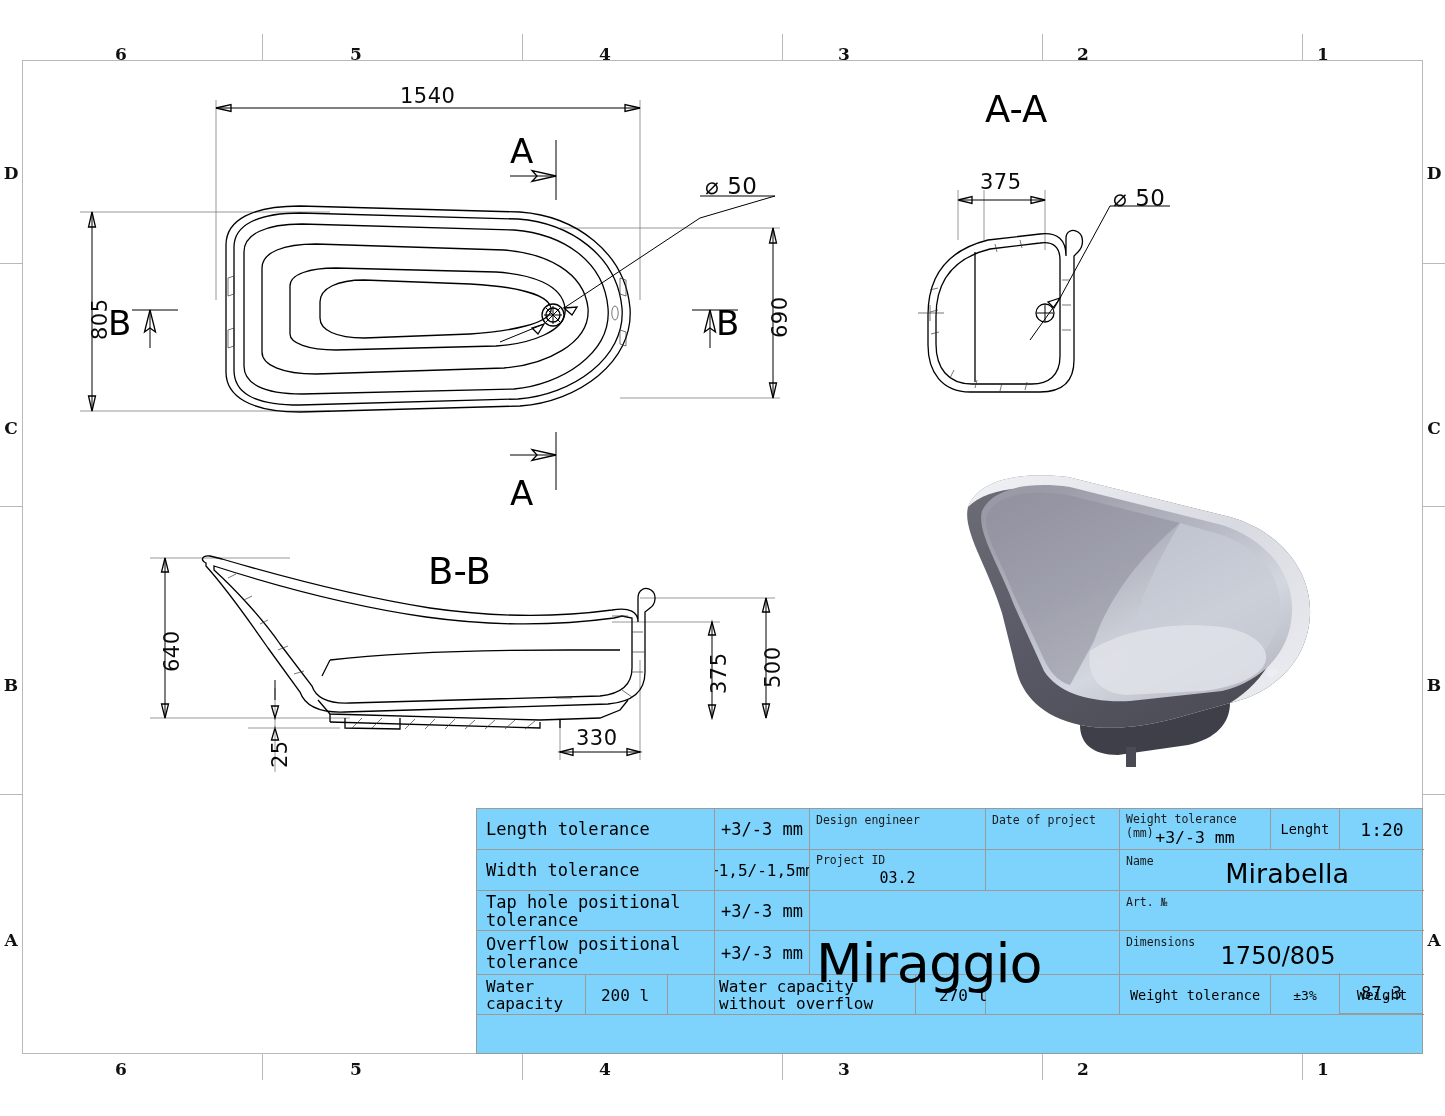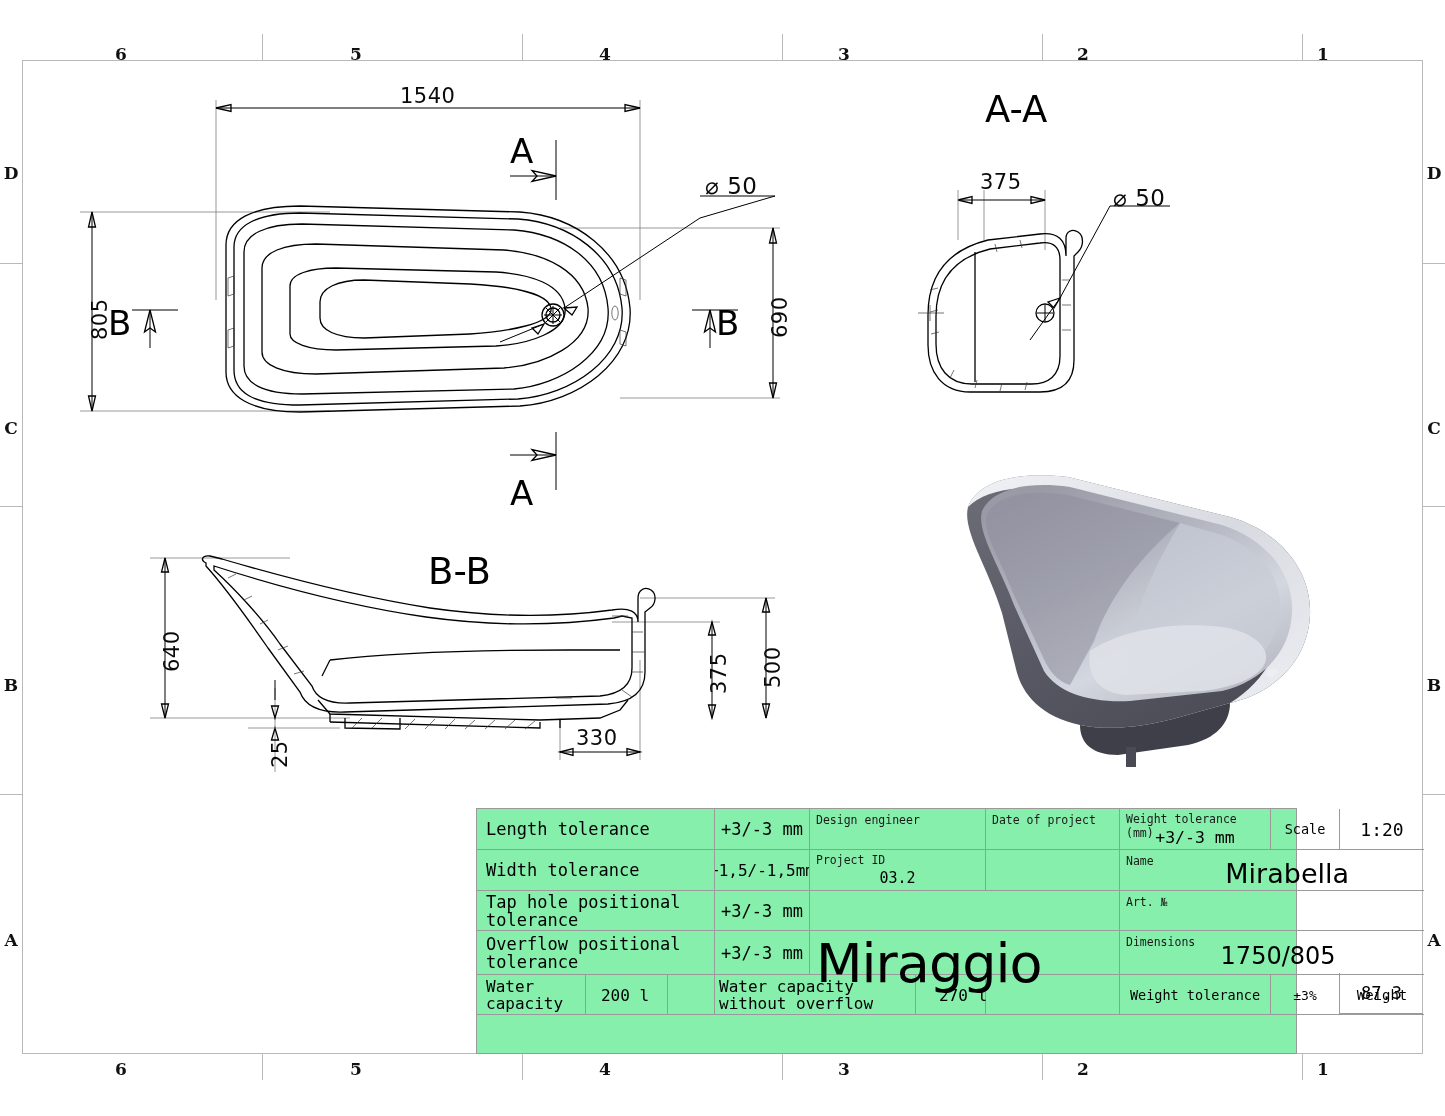--- a/index.html
+++ b/index.html
@@ -40,22 +40,22 @@
   svg.draw line, svg.draw path, svg.draw polyline, svg.draw circle, svg.draw ellipse {
     vector-effect: non-scaling-stroke;
   }
   .thin  { stroke:#000; stroke-width:1;   fill:none; }
   .thinner { stroke:#3a3a3a; stroke-width:.7; fill:none; }
   .ext   { stroke:#7d7d7d; stroke-width:.8; fill:none; }
   .obj   { stroke:#000; stroke-width:1.3; fill:none; }
 
   
   .tb {
-    position:absolute; left:476px; top:808px; width:821px; height:246px;
-    border:1px solid #9a9a9a; background:#86efac;
+    position:absolute; left:476px; top:808px; width:947px; height:246px;
+    border:1px solid #9a9a9a; background:#7dd3fc;
     display:grid;
     grid-template-columns: 238px 95px 176px 134px 151px 69px 84px;
     grid-template-rows: 41px 41px 40px 44px 40px 40px;
   }
   .c { border-right:1px solid #9a9a9a; border-bottom:1px solid #9a9a9a;
        position:relative; overflow:hidden; }
   .c.nr { border-right:none; }
   .c.nb { border-bottom:none; }
   .lbl-sm {
     position:absolute; left:6px; top:4px; font-size:11.5px; color:#1a1a1a;
@@ -423,21 +423,21 @@
       <span class="lbl-sm">Design engineer</span>
     </div>
     <div class="c">
       <span class="lbl-sm">Date of project</span>
     </div>
     <div class="c">
       <span class="sub-two">Weight tolerance (mm)</span>
       <span class="sub-val">+3/-3 mm</span>
     </div>
     <div class="c">
-      <span class="txt-val" style="font-size:13.5px;">Scale</span>
+      <span class="txt-val" style="font-size:13.5px;">Lenght</span>
     </div>
     <div class="c nr">
       <span class="txt-val lg">1:20</span>
     </div>
 
     <div class="c">
       <span class="txt-md">Width tolerance</span>
     </div>
     <div class="c">
       <span class="txt-val" style="font-size:16px;">+1,5/-1,5mm</span>

